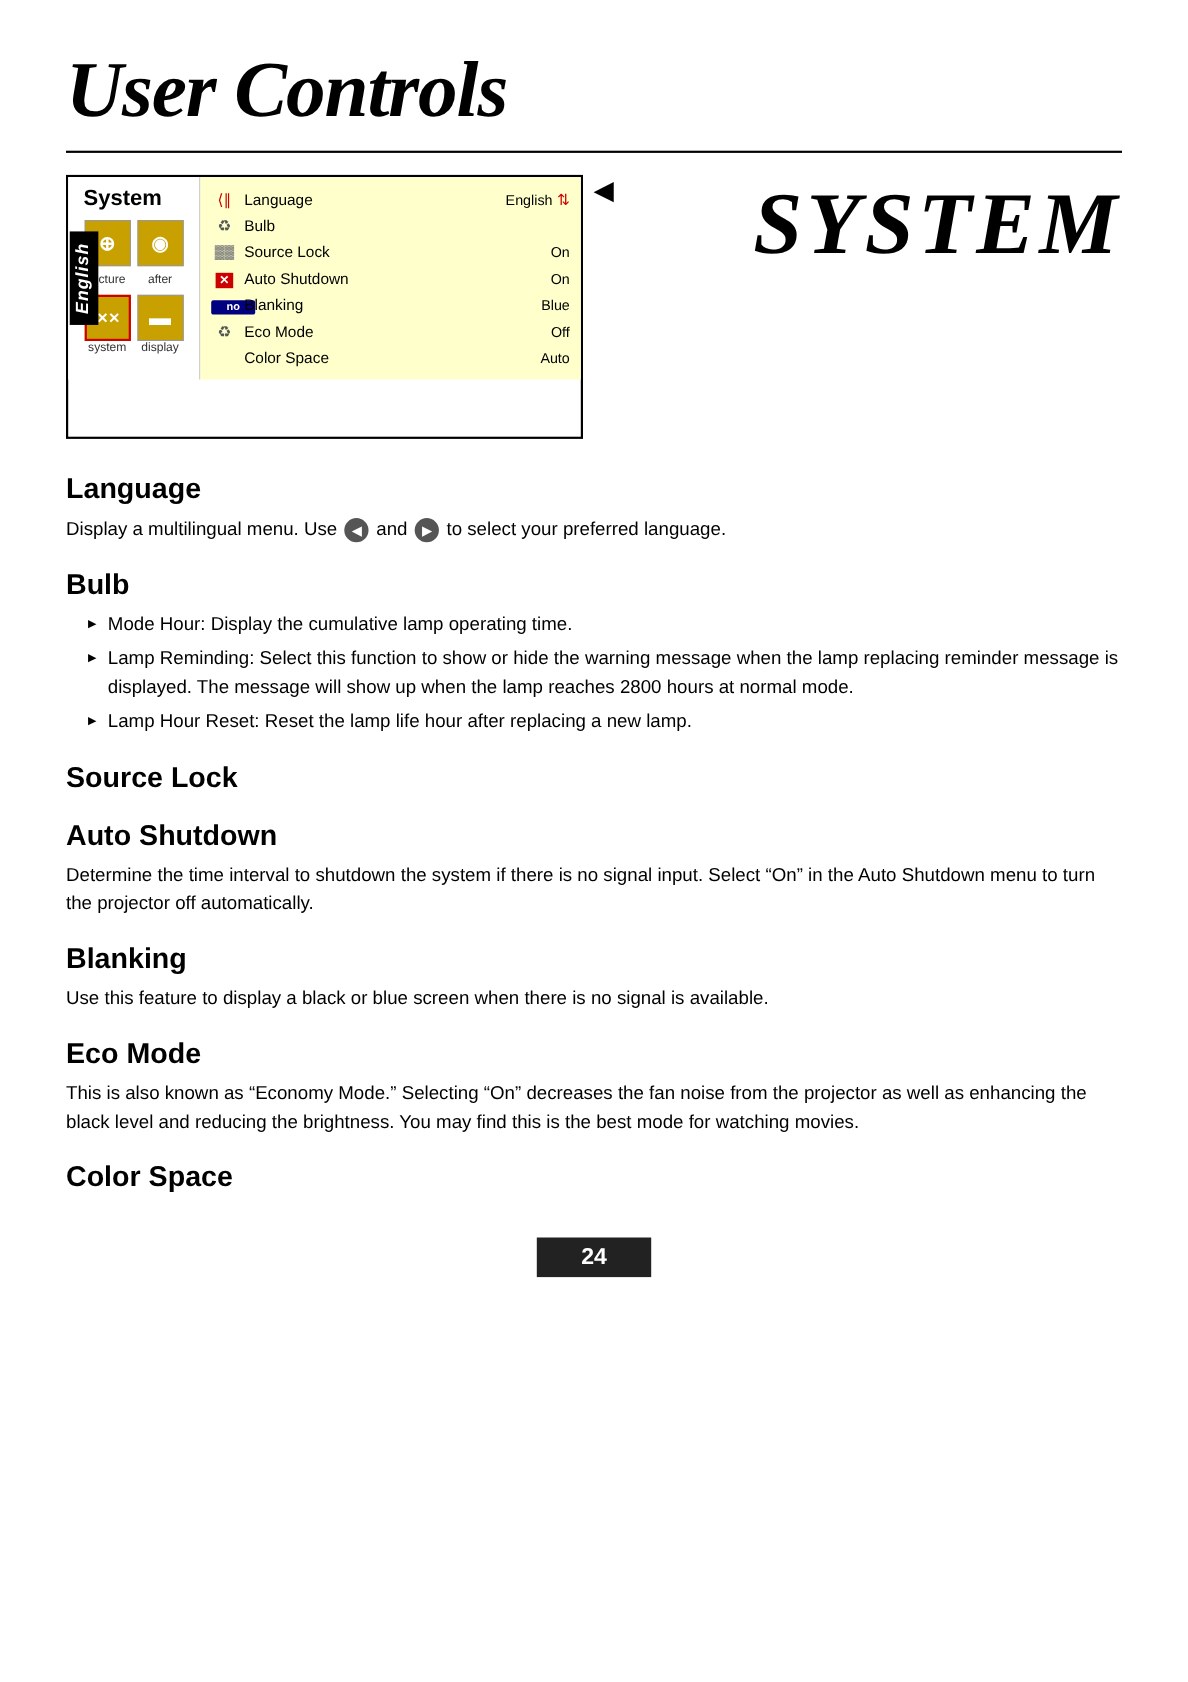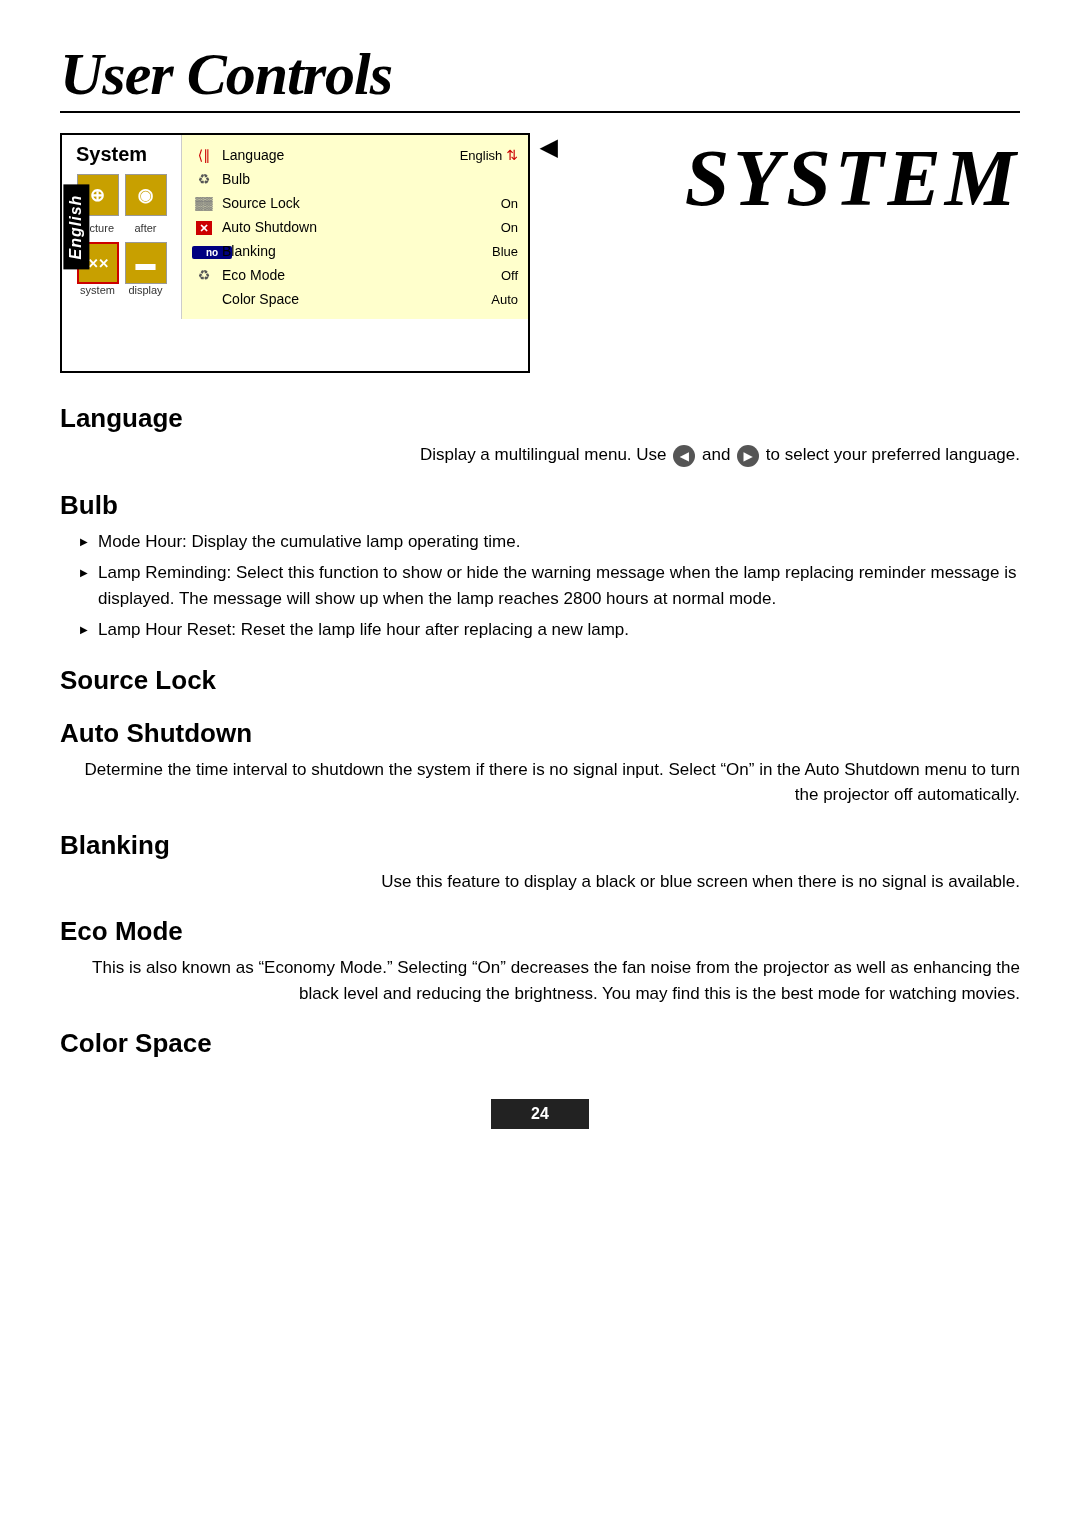--- a/index.html
+++ b/index.html
@@ -9,24 +9,24 @@
       background: #fff;
       font-family: Arial, Helvetica, sans-serif;
       color: #000;
       padding: 40px 60px 60px 60px;
     }
 
     
     .page-title {
       font-family: Georgia, 'Times New Roman', serif;
       font-style: italic;
-      font-size: 60px;
-      font-weight: bold;
-      color: #000;
-      margin-bottom: 2px;
+      font-size: 72px;
+      font-weight: bold;
+      color: #000;
+      margin-bottom: 14px;
       letter-spacing: -1px;
     }
 
     .title-divider {
       border: none;
       border-top: 2px solid #000;
       margin-bottom: 20px;
     }
 
     
@@ -212,21 +212,20 @@
       margin-top: 22px;
       margin-bottom: 8px;
       font-family: Arial, Helvetica, sans-serif;
     }
 
     .section-text {
       font-size: 17px;
       line-height: 1.5;
       color: #000;
       margin-bottom: 6px;
-      text-align: right;
     }
 
     .bullet-list {
       list-style: none;
       padding-left: 20px;
       margin-bottom: 6px;
     }
 
     .bullet-list li {
       font-size: 17px;
@@ -263,21 +262,21 @@
 
     .page-number-container {
       display: flex;
       justify-content: center;
       margin-top: 40px;
     }
 
     .page-number-box {
       background: #222;
       color: #fff;
-      font-size: 16px;
+      font-size: 21px;
       font-weight: bold;
       padding: 6px 40px;
       text-align: center;
       display: inline-block;
     }
 
   </style>
 </head>
 <body>
 

